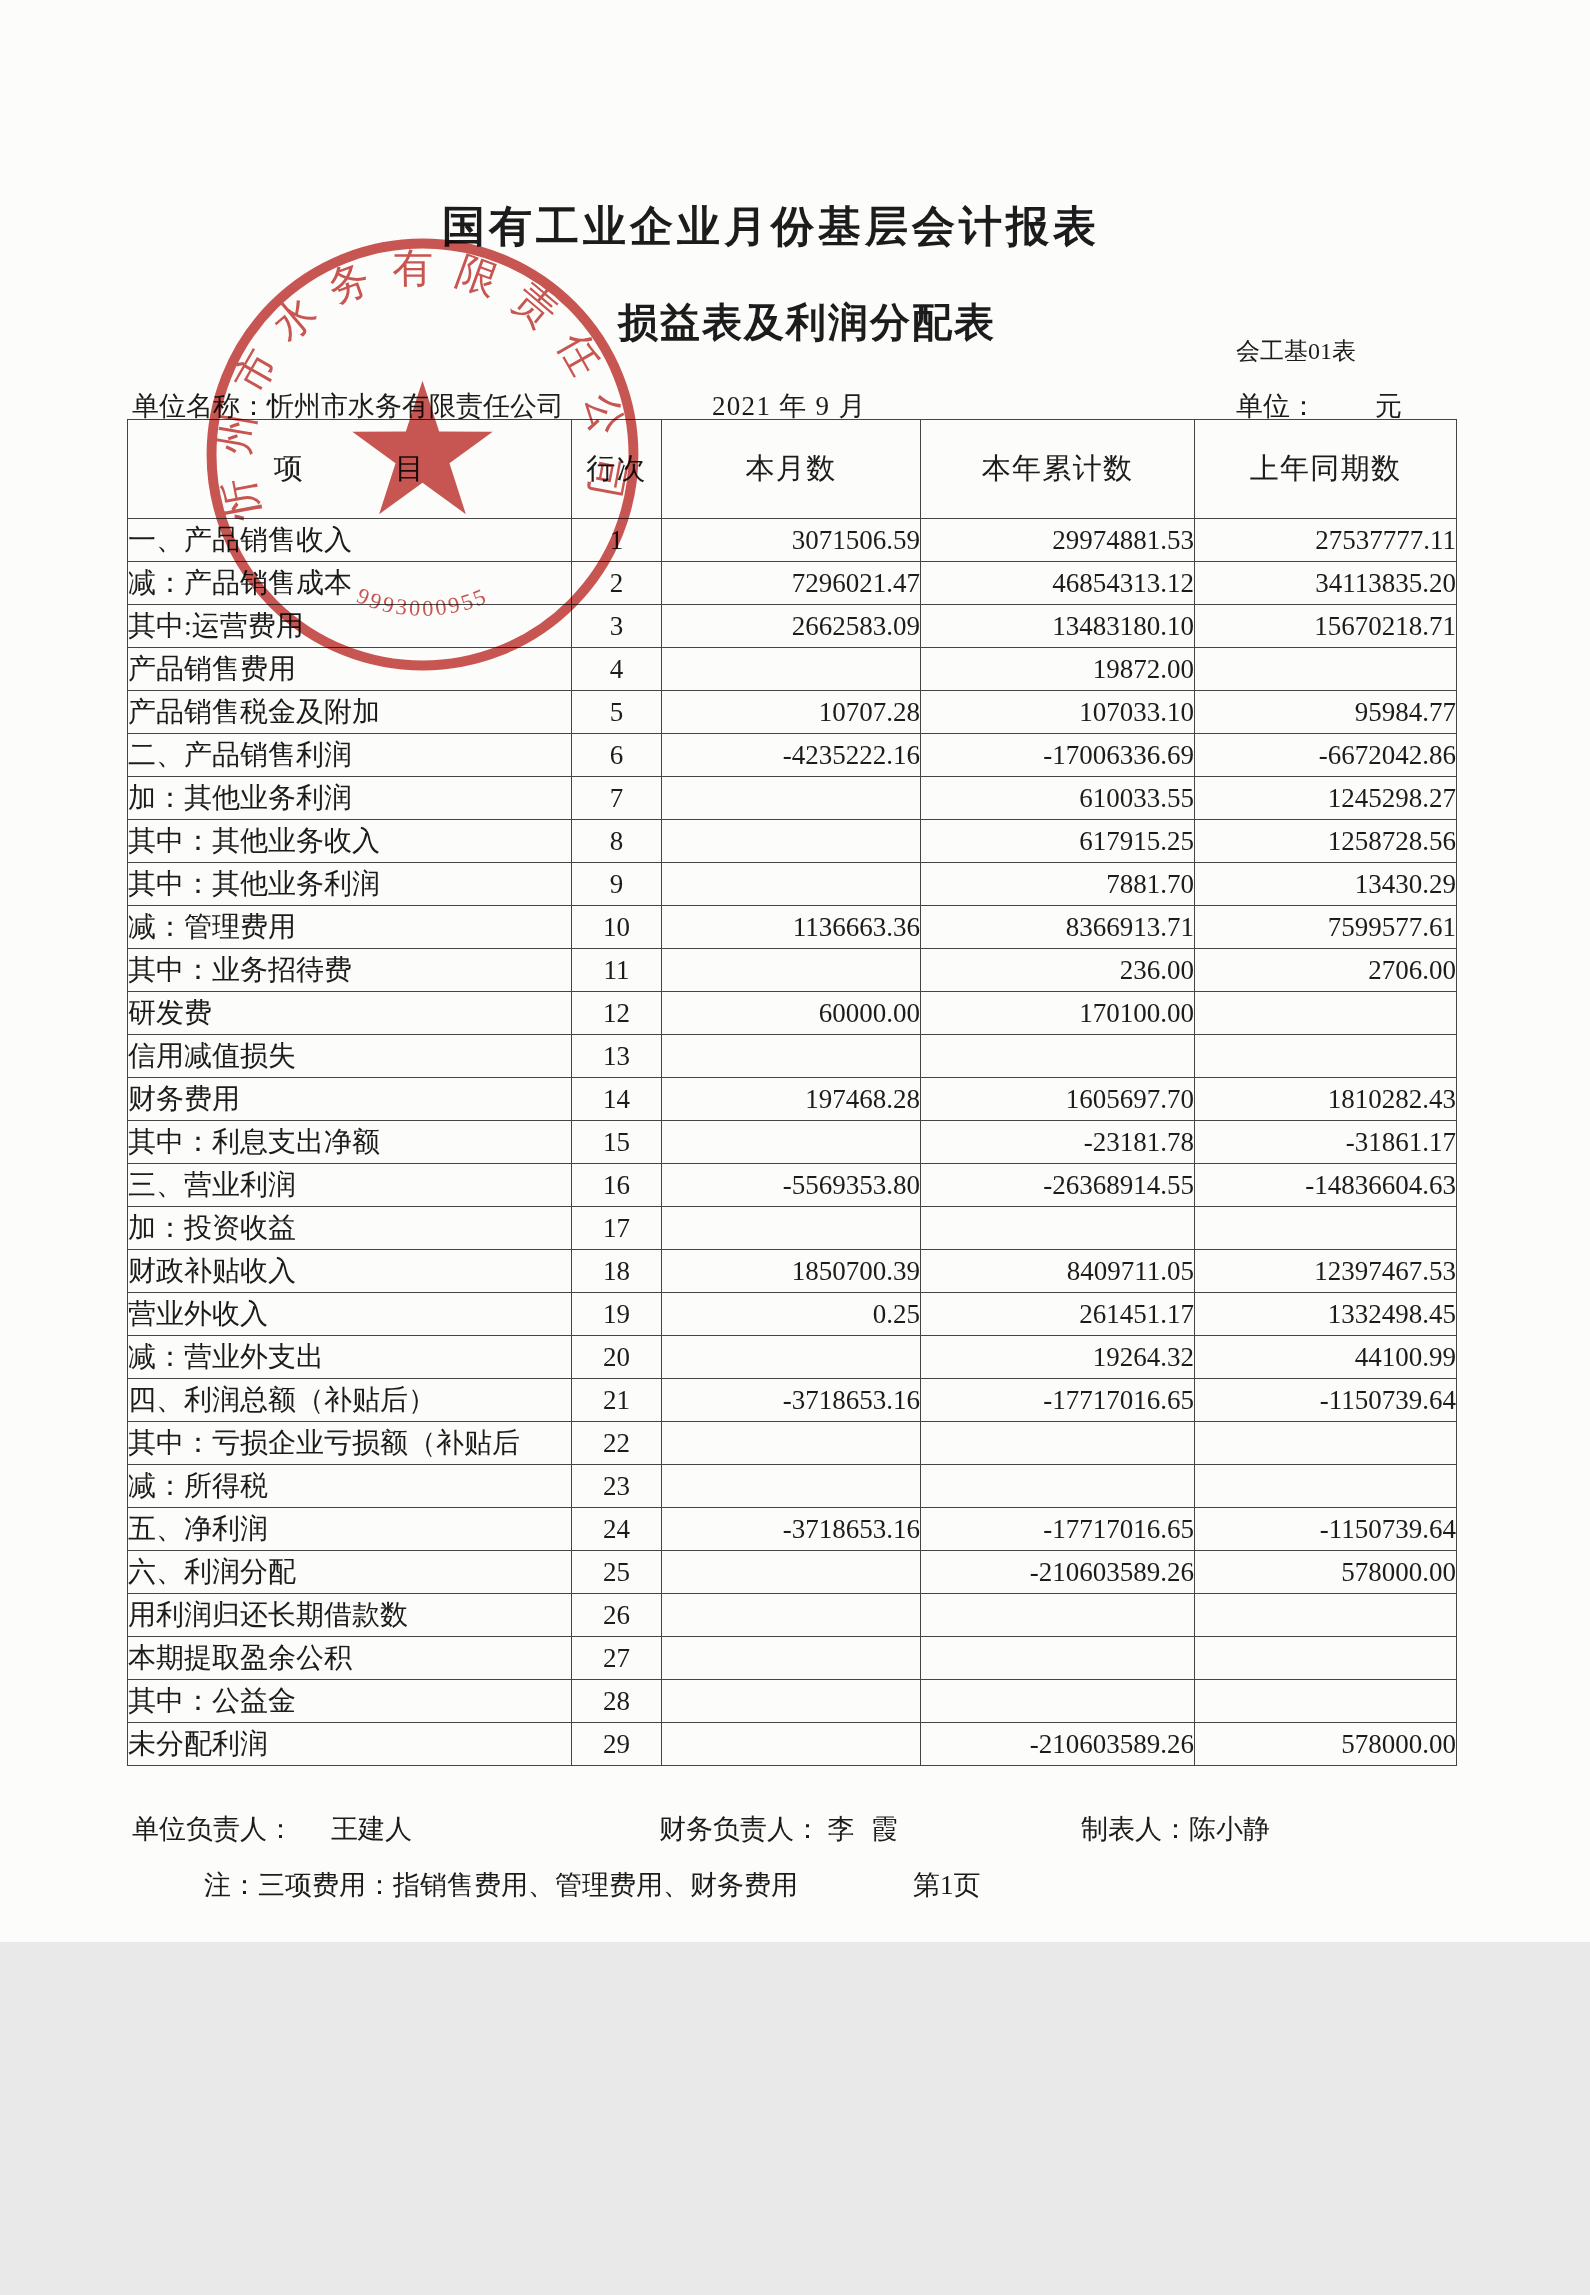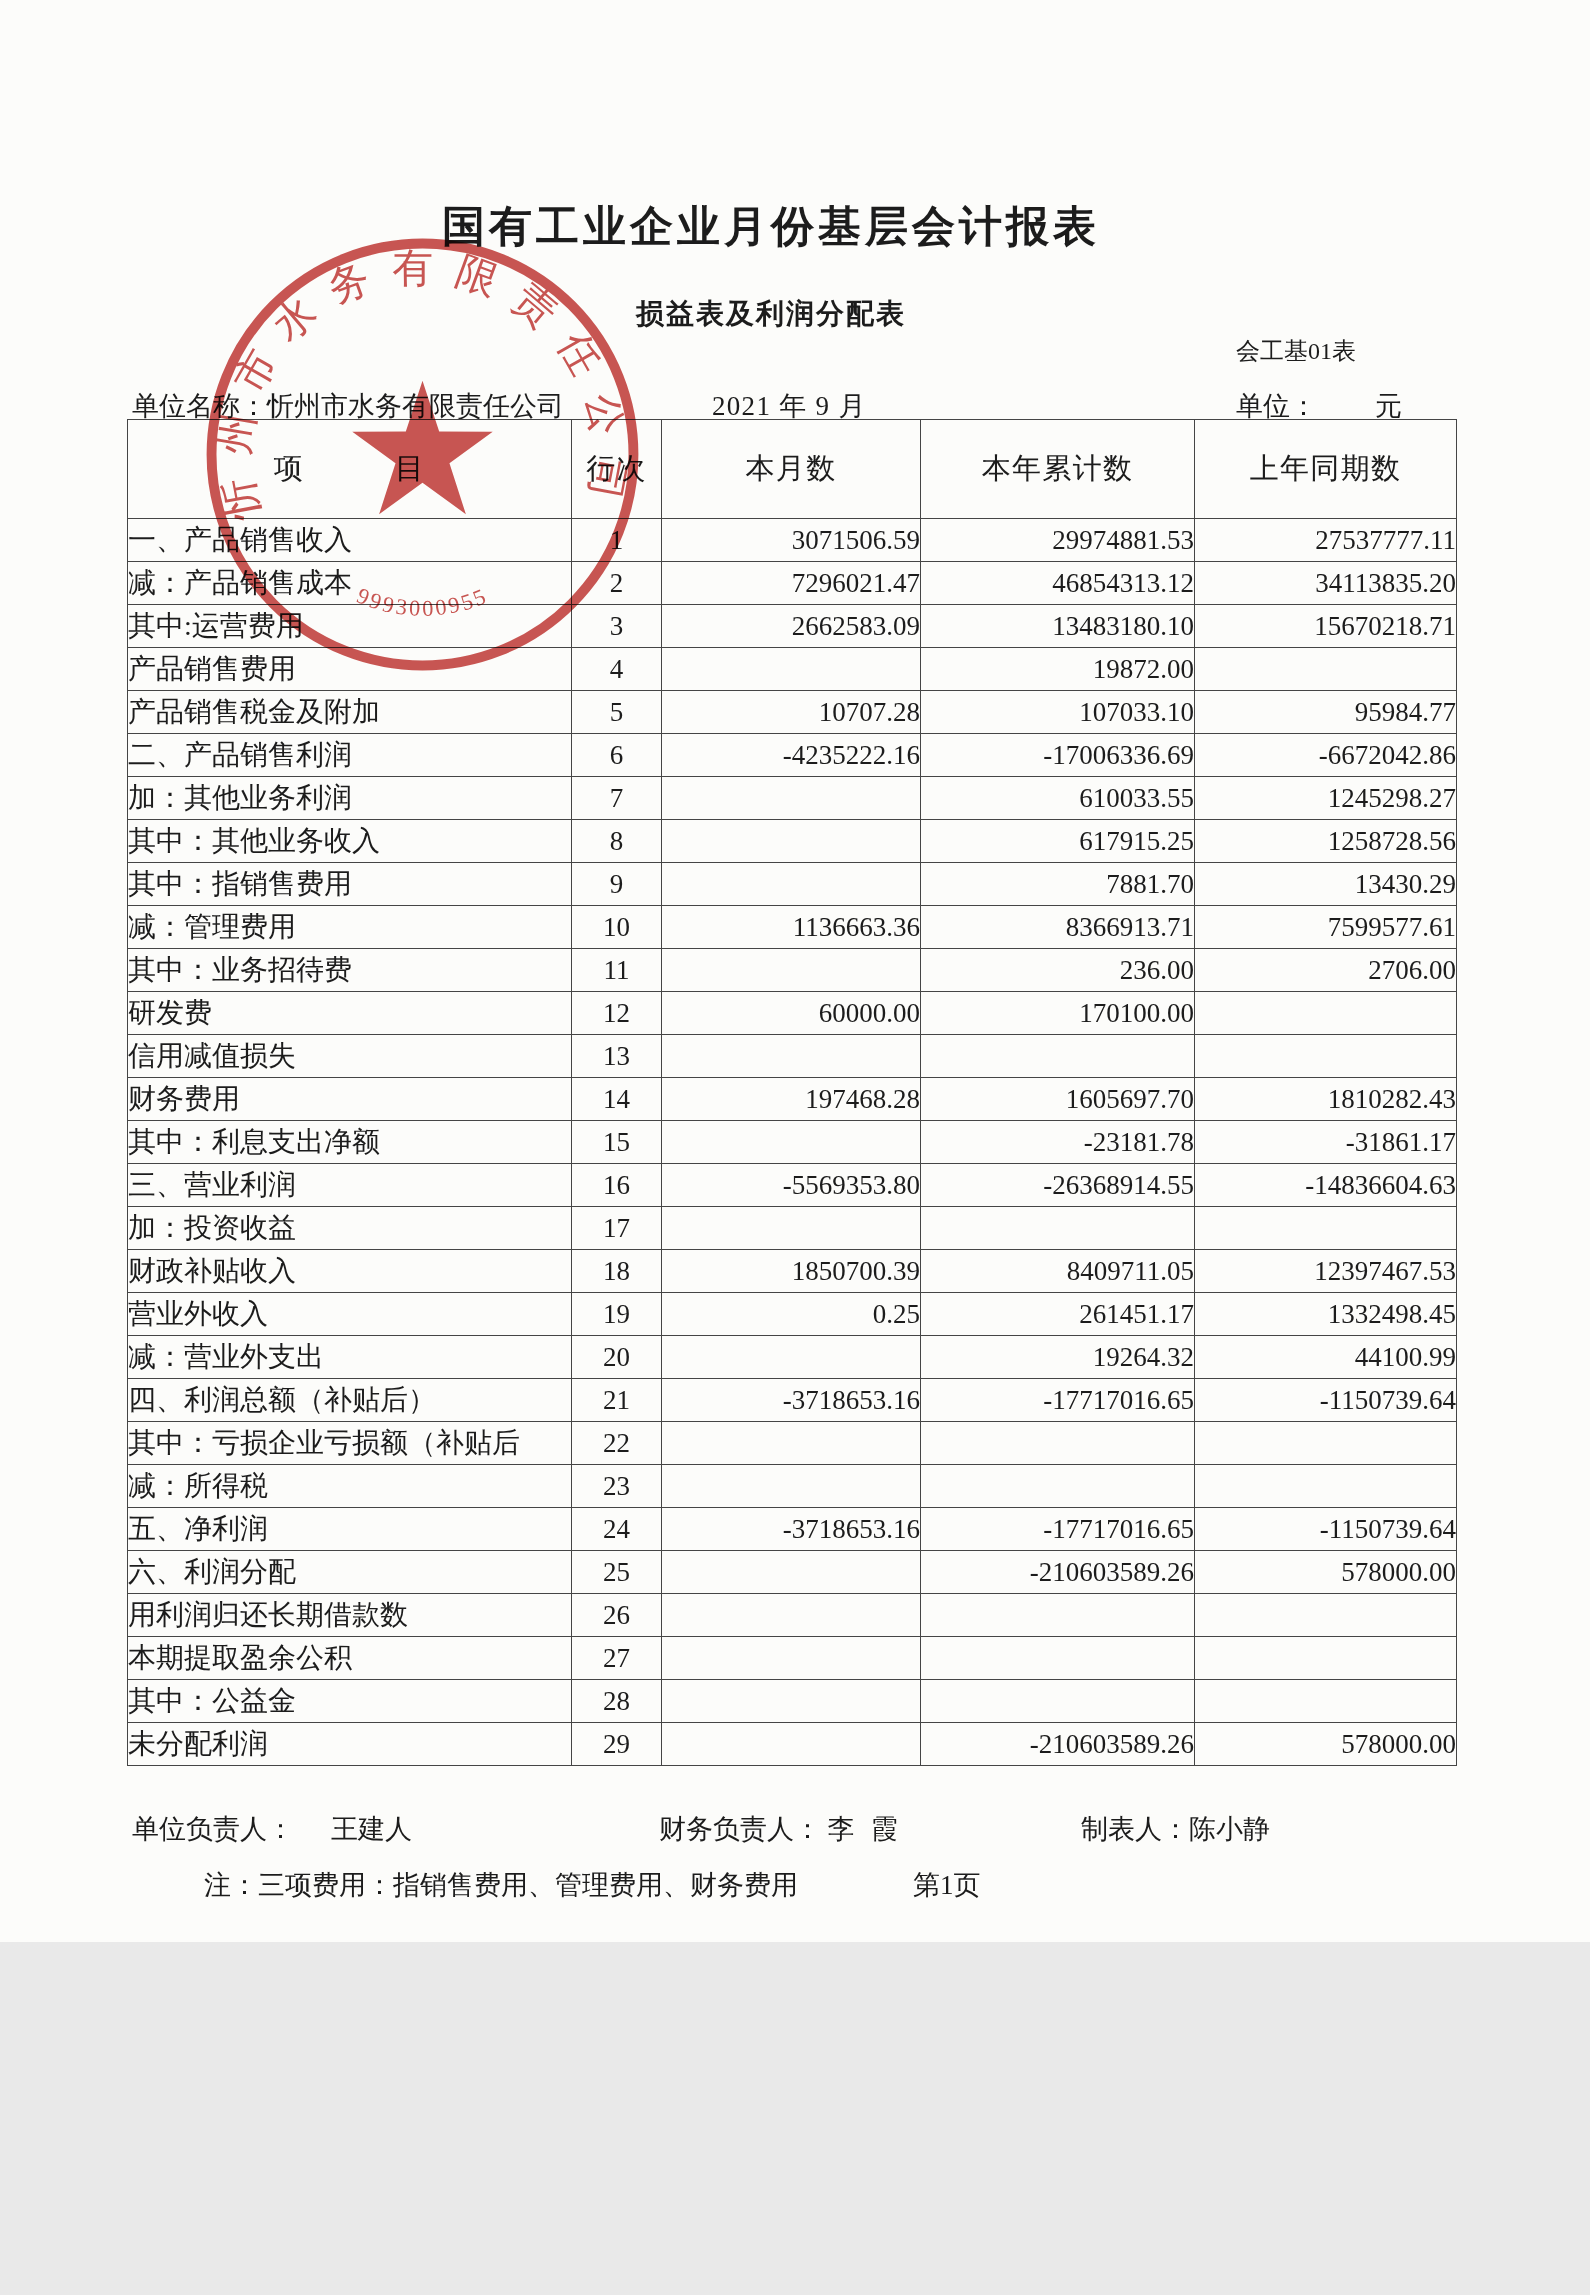--- a/index.html
+++ b/index.html
@@ -13,21 +13,21 @@
     position:relative;width:1591px;height:1942px;
     background:#fcfcfa;
     overflow:hidden;
   }
   .title{
     position:absolute;top:198px;left:0;width:1542px;
     text-align:center;font-size:43px;font-weight:bold;letter-spacing:4px;
   }
   .subtitle{
     position:absolute;top:295px;left:0;width:1542px;
-    text-align:center;font-size:28px;font-weight:bold;letter-spacing:2px;
+    text-align:center;font-size:40px;font-weight:bold;letter-spacing:2px;padding-left:36px;
   }
   .form-code{position:absolute;top:335px;left:1236px;font-size:24px;}
   .info-line{position:absolute;top:388px;left:0;width:1591px;height:33px;font-size:27px;}
   .info-unitname{position:absolute;left:132px;top:0;}
   .info-period{position:absolute;left:712px;top:0;letter-spacing:1.3px;}
   .info-currency{position:absolute;left:1236px;top:0;}
   .info-currency .val{margin-left:58px;}
 
   table.report{
     position:absolute;left:127px;top:419px;
@@ -152,21 +152,21 @@
           <td class="c-num">1245298.27</td>
         </tr>
         <tr>
           <td class="c-item ind-4">其中：其他业务收入</td>
           <td class="c-no">8</td>
           <td class="c-num"></td>
           <td class="c-num">617915.25</td>
           <td class="c-num">1258728.56</td>
         </tr>
         <tr>
-          <td class="c-item ind-4">其中：指销售费用</td>
+          <td class="c-item ind-4">其中：其他业务利润</td>
           <td class="c-no">9</td>
           <td class="c-num"></td>
           <td class="c-num">7881.70</td>
           <td class="c-num">13430.29</td>
         </tr>
         <tr>
           <td class="c-item ind-2">减：管理费用</td>
           <td class="c-no">10</td>
           <td class="c-num">1136663.36</td>
           <td class="c-num">8366913.71</td>

